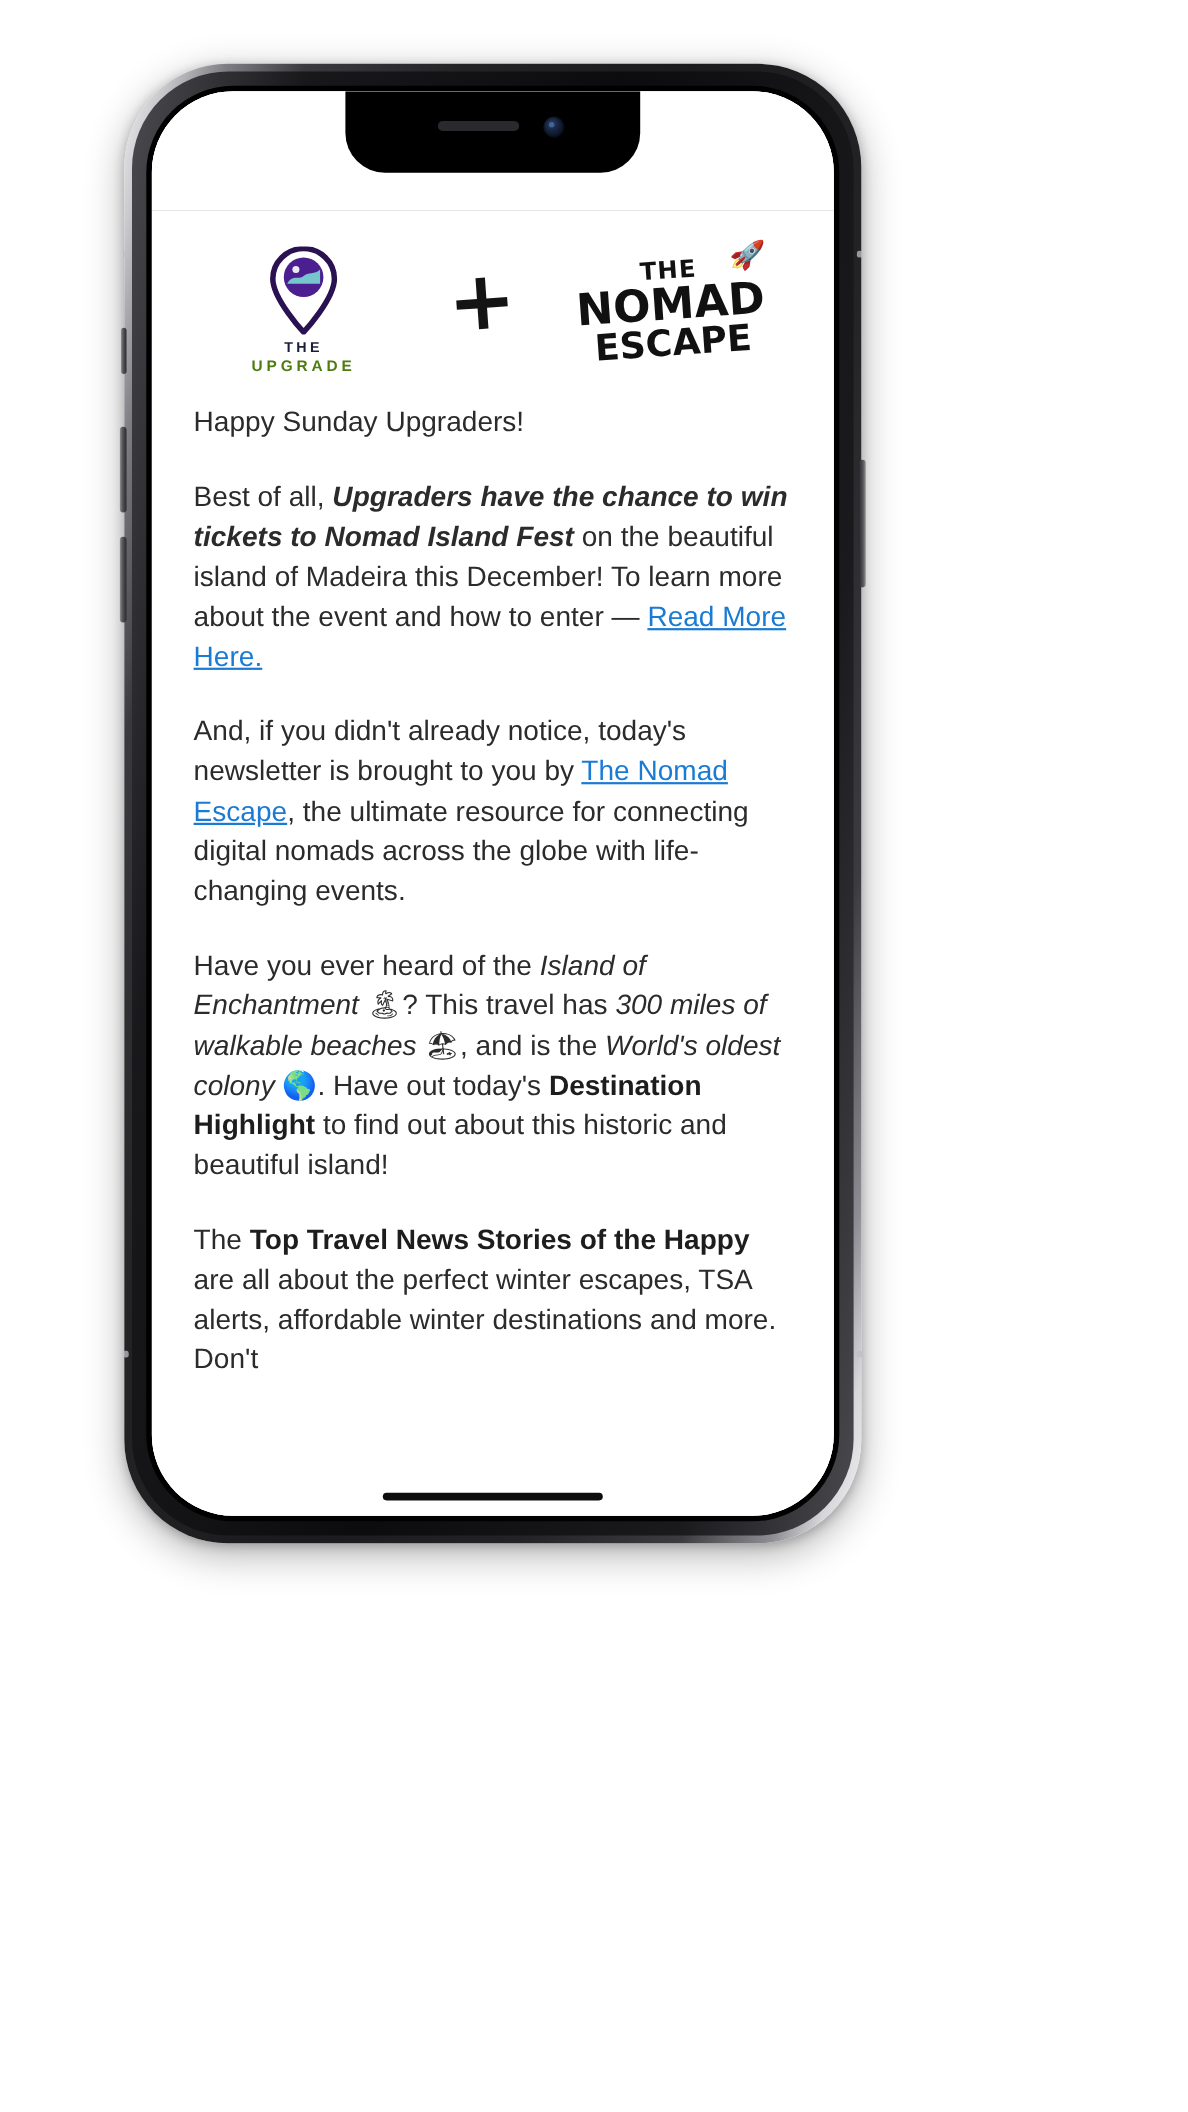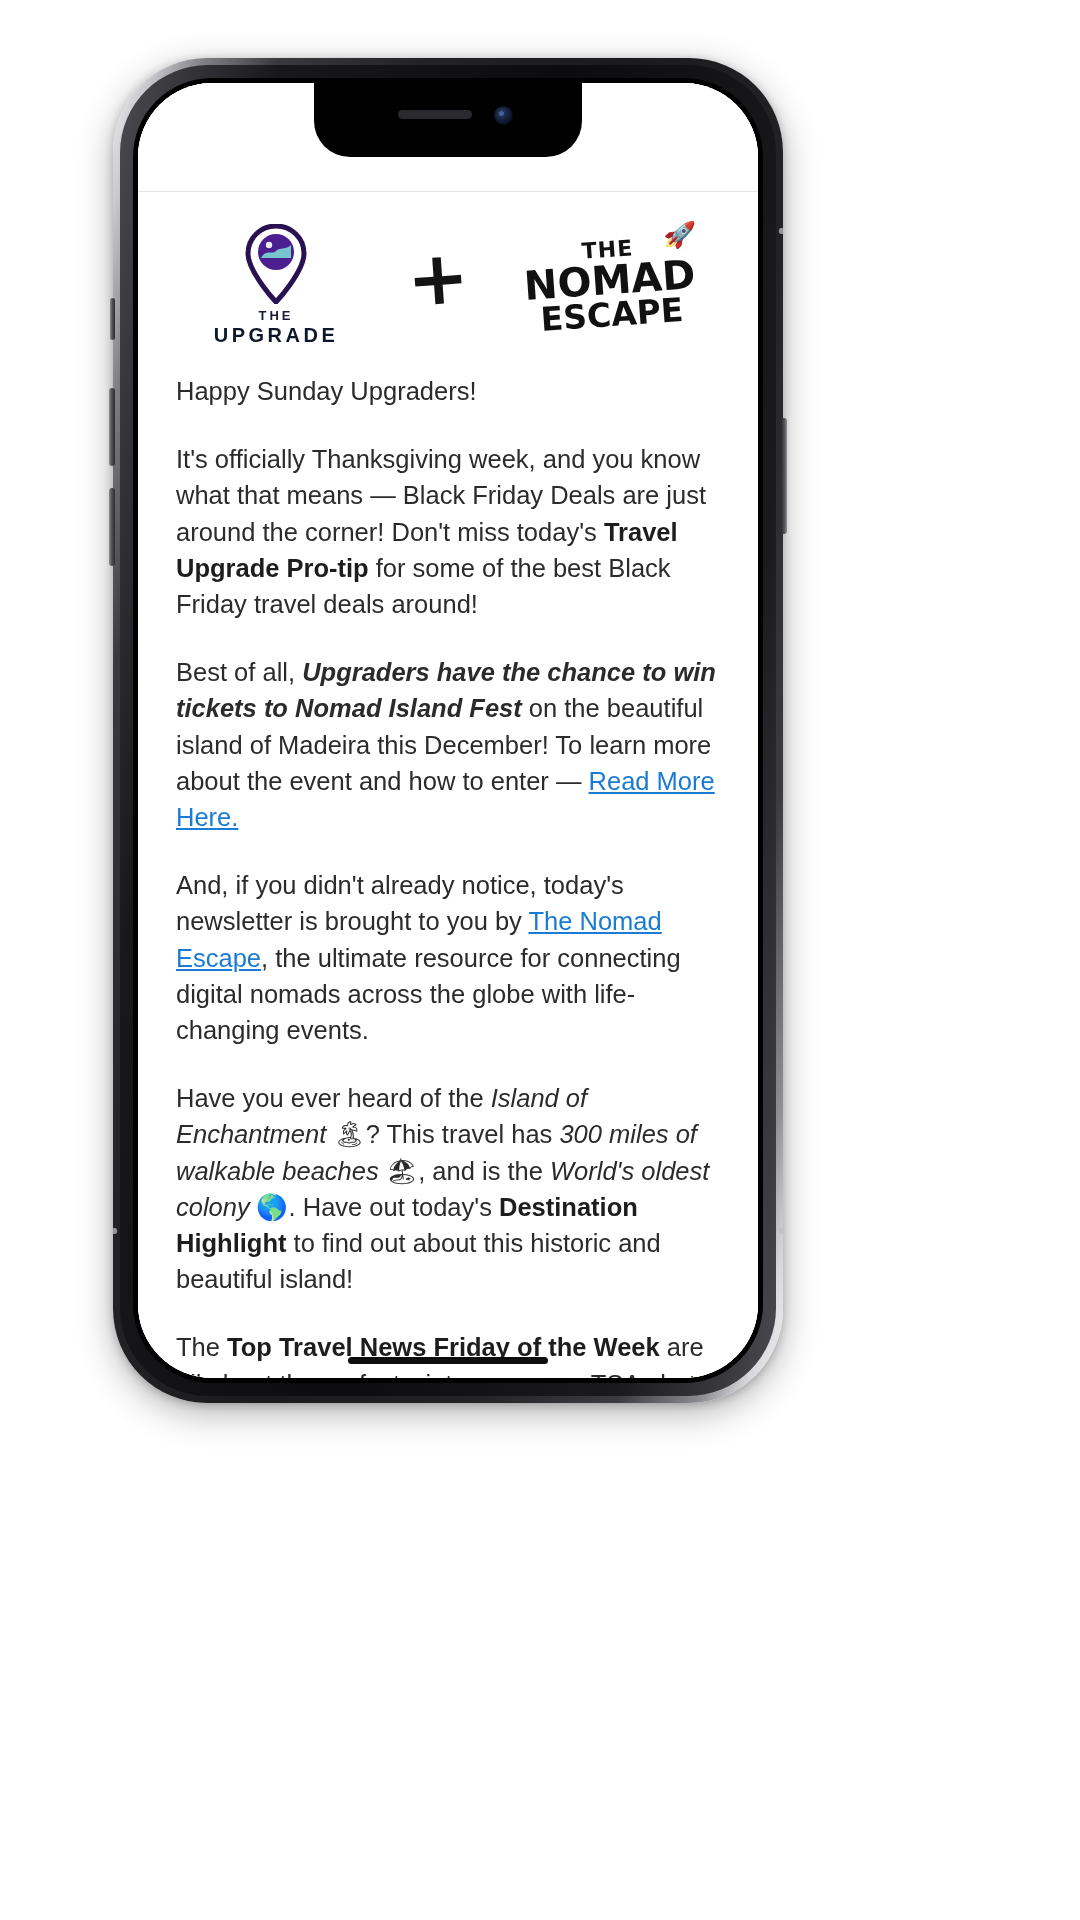--- a/index.html
+++ b/index.html
@@ -171,24 +171,24 @@
   }
   .pin svg { display: block; }
   .logo-upgrade .lbl1 {
     font-size: 13px;
     font-weight: 700;
     letter-spacing: 3px;
     color: #1b1b3a;
     margin-top: 4px;
   }
   .logo-upgrade .lbl2 {
-    font-size: 20px;
+    font-size: 14px;
     font-weight: 700;
     letter-spacing: 3.5px;
-    color: #0f172a;
+    color: #4d7c0f;
     margin-top: 1px;
   }
 
   .plus-mark {
     font-size: 74px;
     line-height: 0.7;
     font-weight: 700;
     color: #141414;
     font-family: "DejaVu Sans", sans-serif;
     transform: rotate(-4deg);
@@ -291,38 +291,35 @@
                   <div class="n2">NOMAD</div>
                   <div class="n3">ESCAPE</div>
                 </div>
 
               </div>
 
               <div class="body-copy">
 
                 <p>Happy Sunday Upgraders!</p>
 
-                <p>
-                  <span>It's officially Thanksgiving week, and you know what that means — Black Friday Deals are just around the corner! Don't miss today's </span><b>Travel Upgrade Pro-tip</b><span> for some of the best Black Friday travel deals around!</span>
-                </p>
 
                 <p>
                   <span>Best of all, </span><span class="bi">Upgraders have the chance to win tickets to Nomad Island Fest</span><span> on the beautiful island of Madeira this December! To learn more about the event and how to enter — </span><a href="#">Read More Here.</a>
                 </p>
 
                 <p>
                   <span>And, if you didn't already notice, today's newsletter is brought to you by </span><a href="#">The Nomad Escape</a><span>, the ultimate resource for connecting digital nomads across the globe with life-changing events.</span>
                 </p>
 
                 <p>
                   <span>Have you ever heard of the </span><i>Island of Enchantment</i> <span>🏝</span><span>? This travel has </span><i>300 miles of walkable beaches</i> <span>🏖</span><span>, and is the </span><i>World's oldest colony</i> <span>🌎</span><span>. Have out today's </span><b>Destination Highlight</b><span> to find out about this historic and beautiful island!</span>
                 </p>
 
                 <p>
-                  <span>The </span><b>Top Travel News Friday of the Week</b><span> are all about the perfect winter escapes, TSA alerts, affordable winter destinations and more. Don't</span>
+                  <span>The </span><b>Top Travel News Stories of the Happy</b><span> are all about the perfect winter escapes, TSA alerts, affordable winter destinations and more. Don't</span>
                 </p>
 
               </div>
             </div>
           </div>
 
           <div class="home-indicator"></div>
 
         </div>
       </div>

